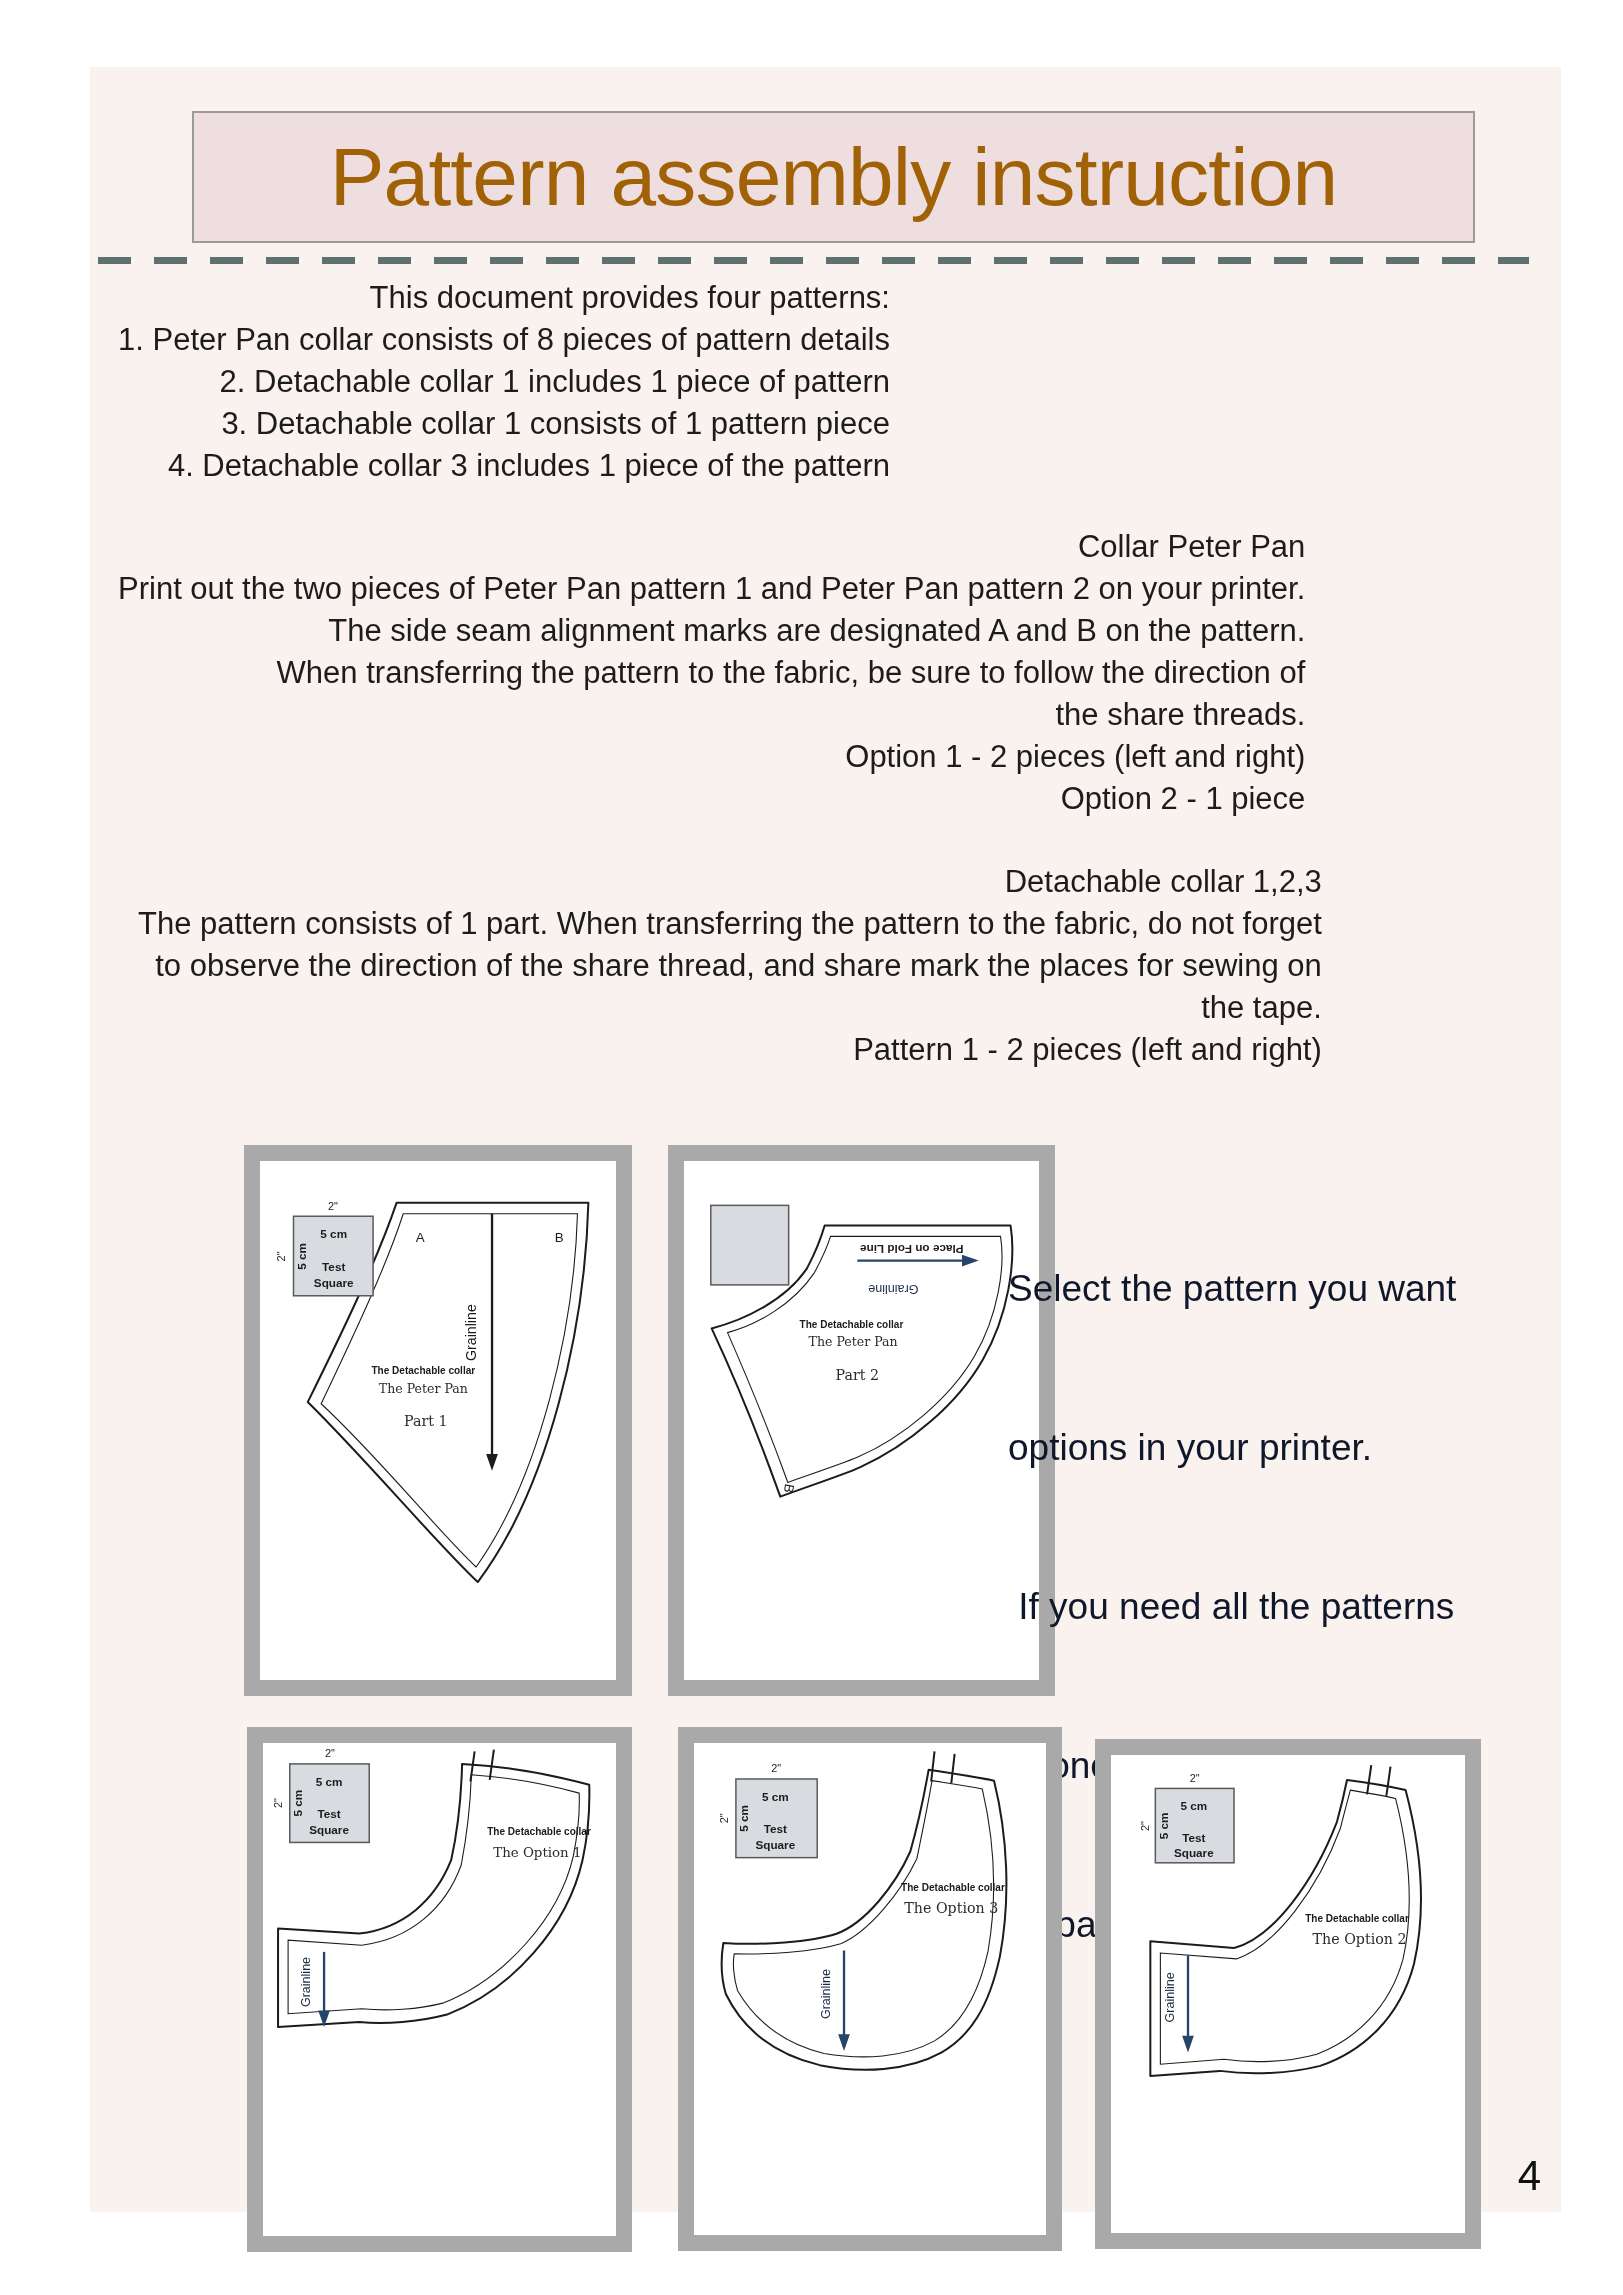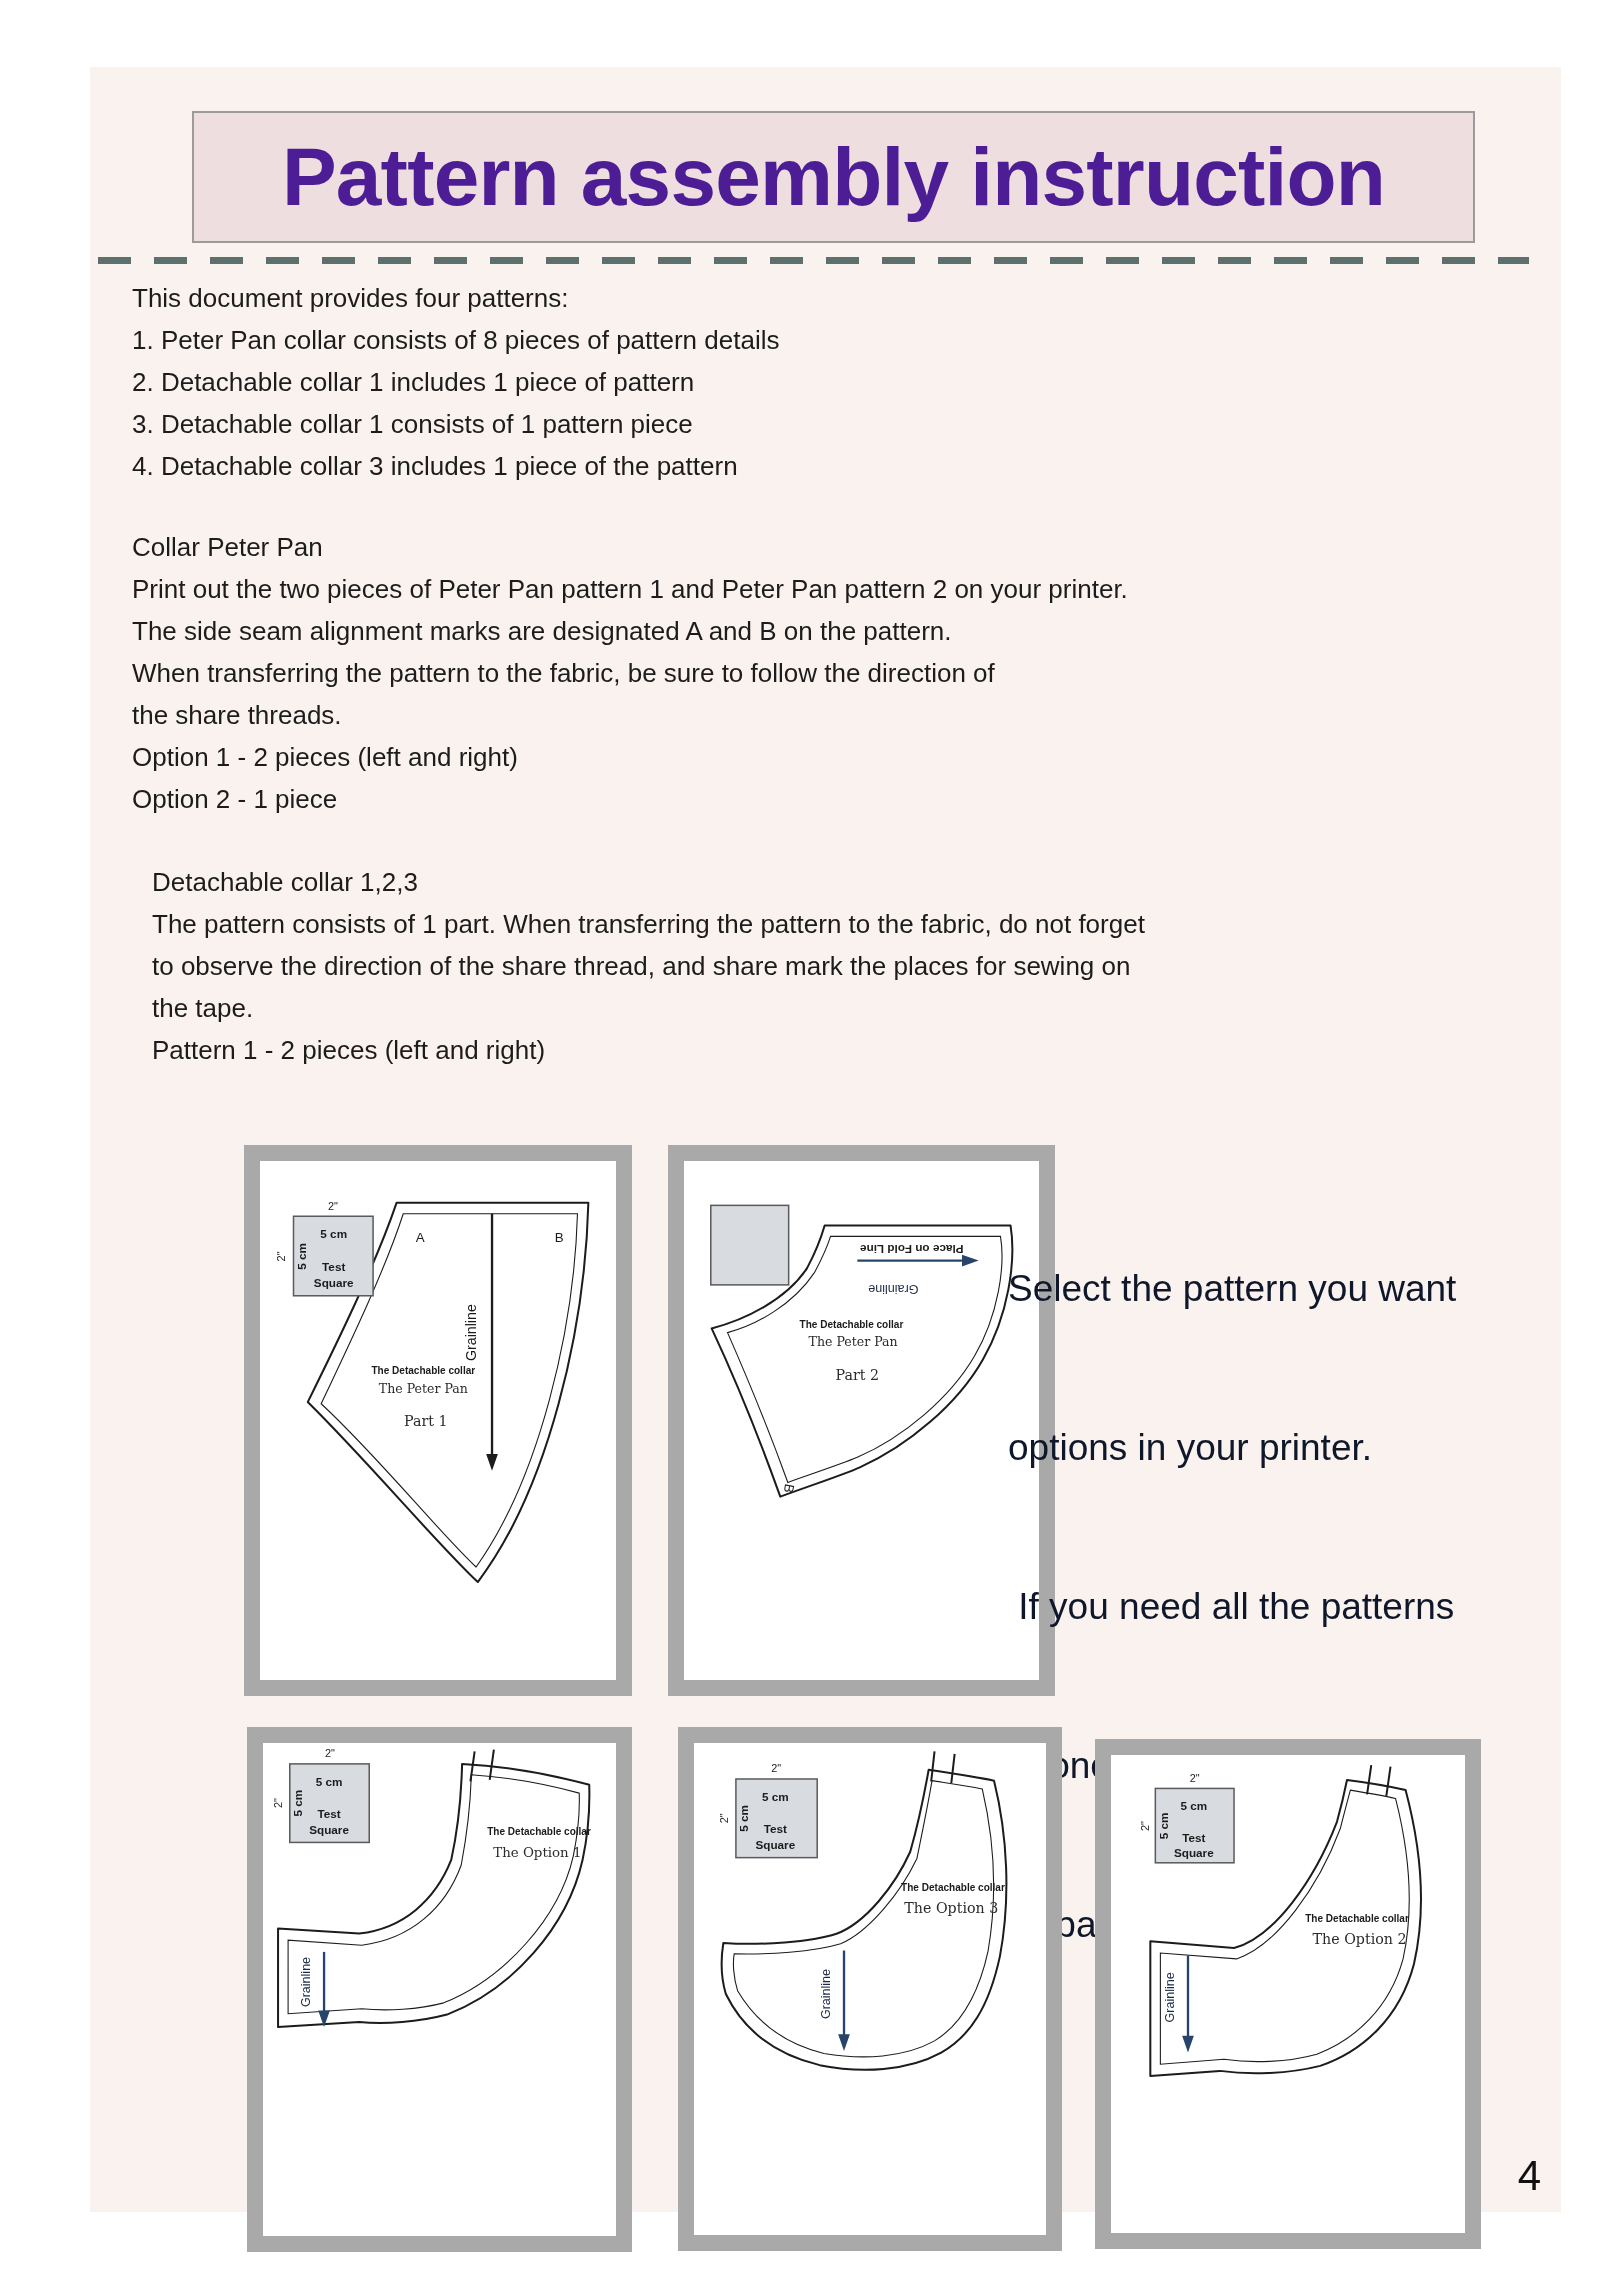--- a/index.html
+++ b/index.html
@@ -1,24 +1,24 @@
 <!DOCTYPE html>
 <html style="font-size:13.3px"><head>
 <meta charset="utf-8">
 <style>
   html,body{margin:0;padding:0;background:#ffffff;}
   #screen{position:relative;width:1623px;height:2295px;background:#ffffff;overflow:hidden;
           font-family:"Liberation Sans",sans-serif;}
   .page{position:absolute;left:90px;top:67px;width:1471px;height:2145px;background:#faf2ee;}
   .title-box{position:absolute;left:102px;top:44px;width:1283px;height:132px;background:#eedee0;
              border:2.5px solid #9b9b99;display:flex;align-items:center;justify-content:center;box-sizing:border-box;}
-  .title-box h1{margin:0;font-size:82px;font-weight:700;color:#4c1d95;letter-spacing:-0.8px;white-space:nowrap;}
+  .title-box h1{margin:0;font-size:82px;font-weight:400;color:#a16207;letter-spacing:-0.8px;white-space:nowrap;}
   .divider{position:absolute;left:8.3px;top:190px;width:1431px;height:6.7px;
            background:repeating-linear-gradient(90deg,#5e706d 0 33px,transparent 33px 56px);}
-  .textblock{position:absolute;left:42px;font-size:26px;line-height:42px;color:#1c1c1c;}
+  .textblock{position:absolute;left:28px;font-size:31px;line-height:42px;color:#1c1c1c;text-align:right;}
   #intro{top:210px;}
   #peter{top:459px;}
   #detach{top:794px;margin-left:20px;}
   .side-note{position:absolute;left:918px;top:1089px;font-size:37px;line-height:53px;color:#0f172a;white-space:pre;}
   .thumb{position:absolute;background:#ffffff;border:16.7px solid #a9a9a9;box-sizing:border-box;}
   #t1{left:154px;top:1078px;width:388px;height:551px;}
   #t2{left:578px;top:1078px;width:387px;height:551px;}
   #t3{left:157px;top:1660px;width:385px;height:525px;}
   #t4{left:588px;top:1660px;width:384px;height:524px;}
   #t5{left:1005px;top:1672px;width:386px;height:510px;}

